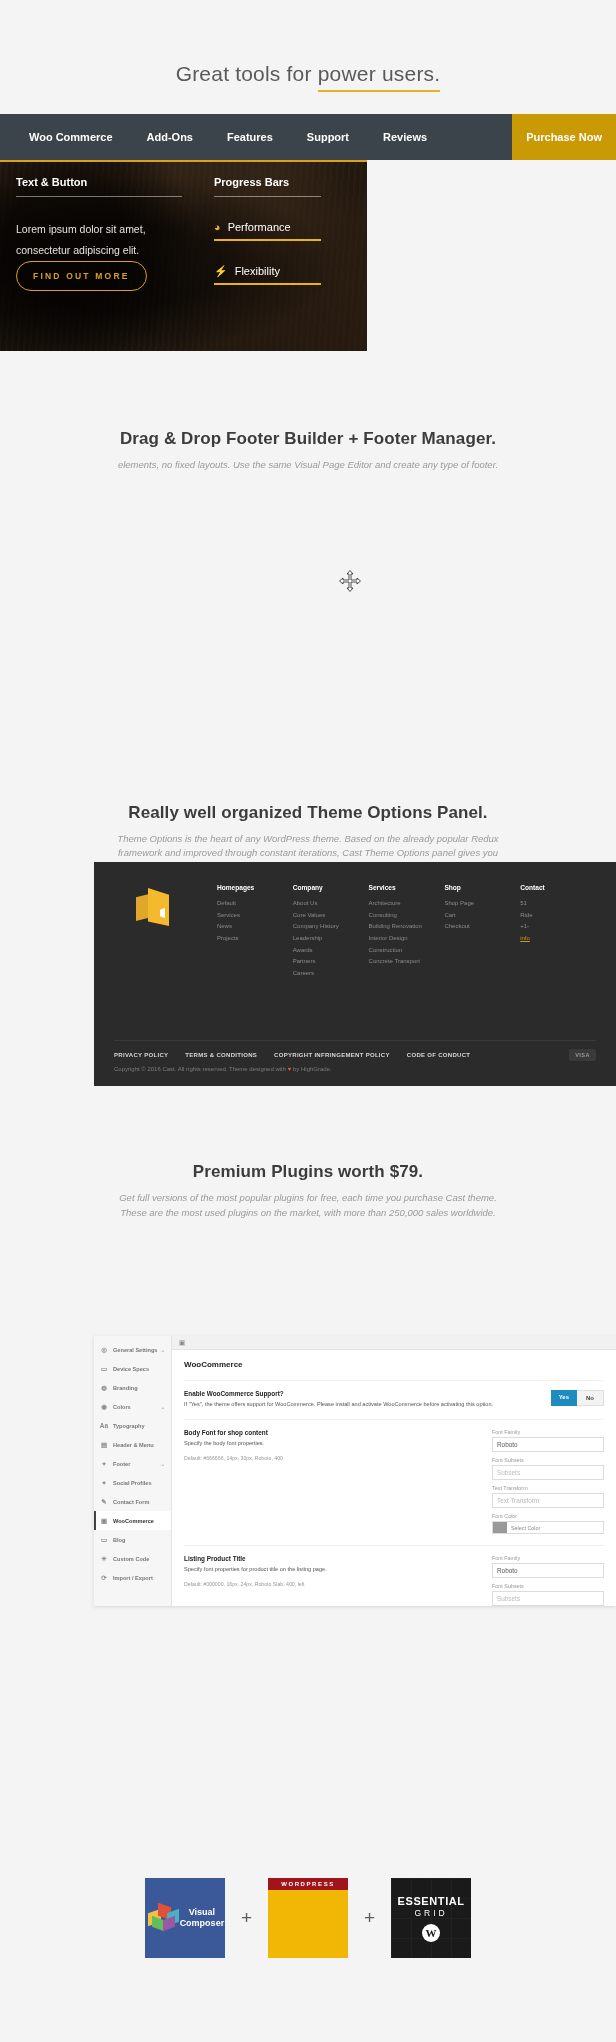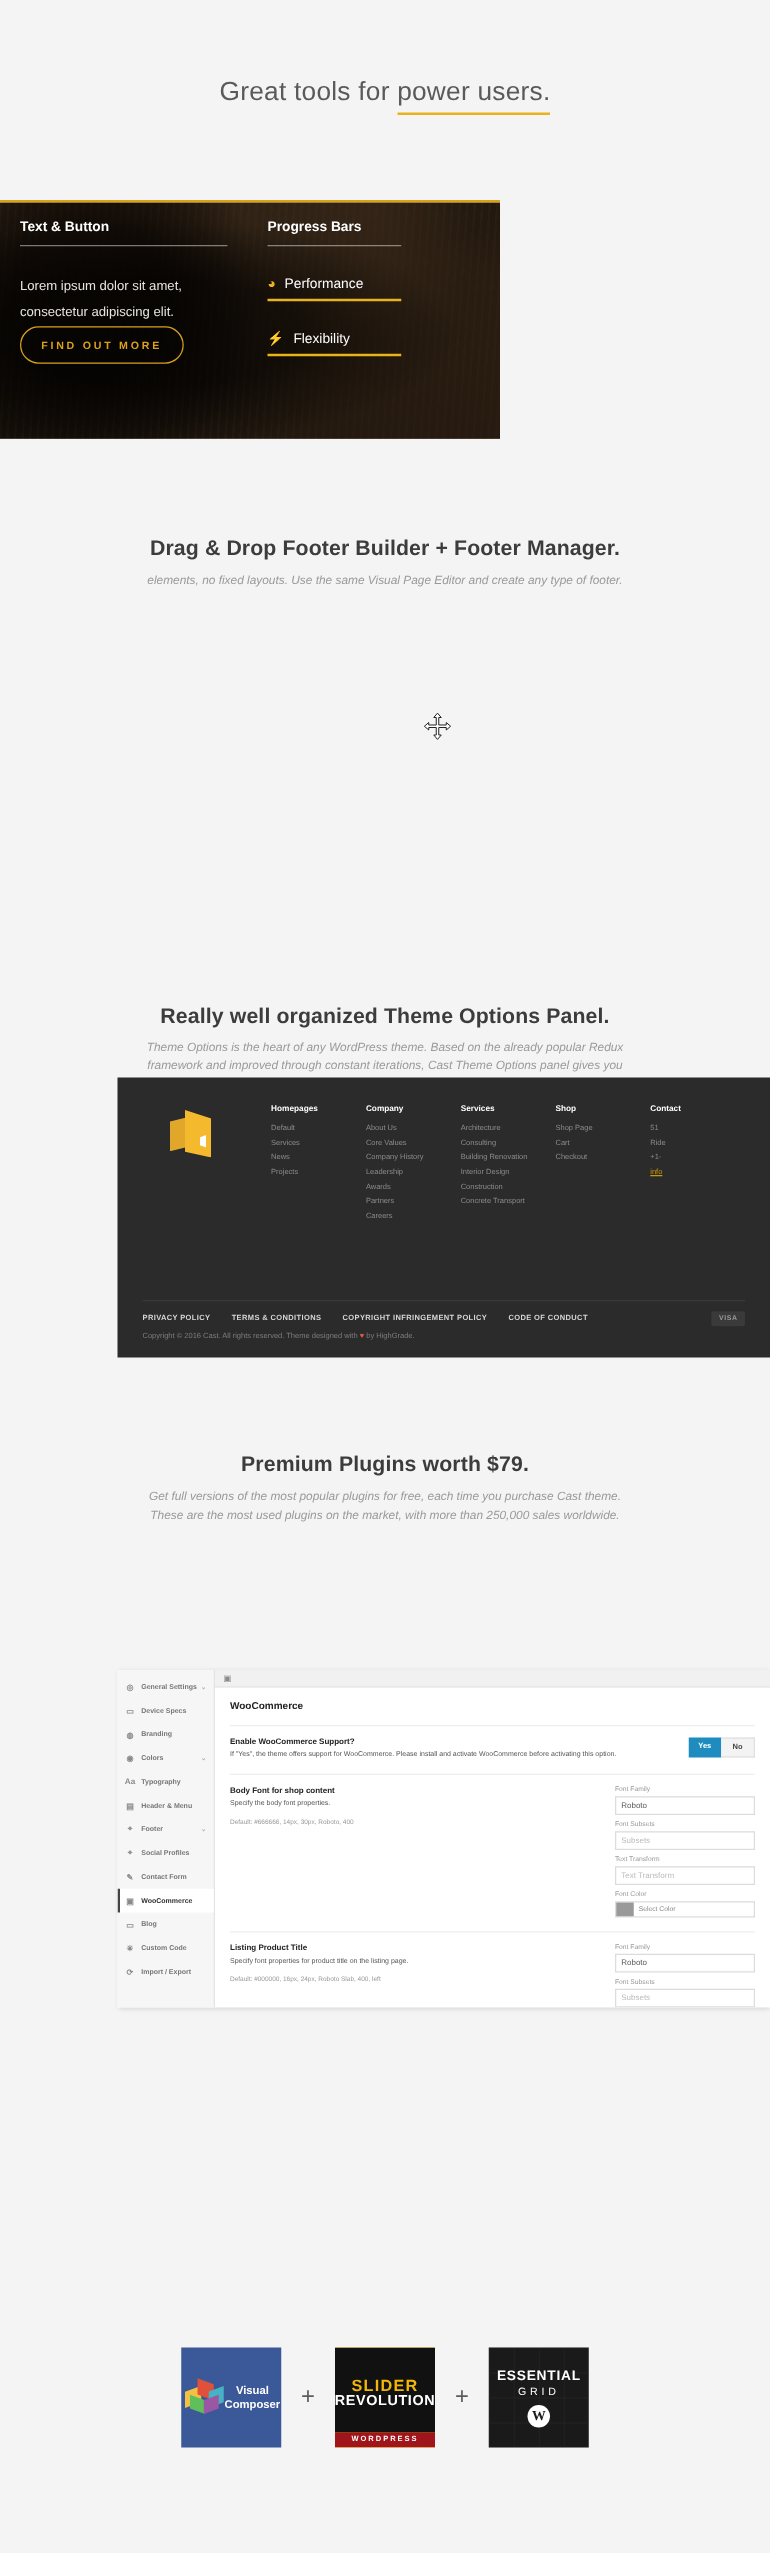--- a/index.html
+++ b/index.html
@@ -43,21 +43,21 @@
   .nav-item {
     color: #ffffff; font-size: 11px; font-weight: bold;
     padding: 0 17px; line-height: 46px; white-space: nowrap;
   }
   .nav-cta {
     position: absolute; right: 0; top: 0; height: 46px;
     background: #c99a06; color: #fff; font-size: 11px; font-weight: bold;
     display: flex; align-items: center; padding: 0 14px; white-space: nowrap;
   }
   .mega-panel {
-    position: absolute; left: 0; top: 46px; width: 400px; height: 191px;
+    position: absolute; left: 0; top: 46px; width: 367px; height: 191px;
     overflow: hidden; border-top: 2px solid #d9a21a;
     background:
       radial-gradient(circle at 18% 42%, rgba(20,12,6,.85) 0 18%, rgba(0,0,0,0) 40%),
       radial-gradient(circle at 62% 18%, rgba(82,58,35,.55) 0 22%, rgba(0,0,0,0) 45%),
       radial-gradient(circle at 88% 72%, rgba(70,48,28,.6) 0 24%, rgba(0,0,0,0) 50%),
       repeating-linear-gradient(94deg, rgba(255,255,255,.035) 0 2px, rgba(0,0,0,.05) 2px 6px),
       linear-gradient(160deg, #3a2a1a 0%, #241a10 48%, #4a3420 100%);
   }
   .mega-panel::after{
     content:""; position:absolute; inset:0;
@@ -216,20 +216,30 @@
 <div class="page">
 
   <div class="hero">
     <div class="hero-title">
       <span class="plain">Great tools for </span><span class="accent">power users.</span>
     </div>
   </div>
 
 
   <div class="mega-wrap">
+    <div class="navbar">
+      <div class="nav-items">
+        <div class="nav-item">Woo Commerce</div>
+        <div class="nav-item">Add-Ons</div>
+        <div class="nav-item">Features</div>
+        <div class="nav-item">Support</div>
+        <div class="nav-item">Reviews</div>
+      </div>
+      <div class="nav-cta">Purchase Now</div>
+    </div>
 
     <div class="mega-panel">
       <div class="mega-cols">
         <div class="mega-col a">
           <div class="mega-col-title">Text &amp; Button</div>
           <div class="mega-text">Lorem ipsum dolor sit amet, consectetur adipiscing elit.</div>
           <div class="btn-outline">FIND OUT MORE</div>
         </div>
         <div class="mega-col b">
           <div class="mega-col-title">Progress Bars</div>
@@ -470,24 +480,20 @@
           <i class="vc-d"></i>
           <i class="vc-e"></i>
       </div>
       <div class="vc-text">
         <div>Visual</div>
         <div>Composer</div>
       </div>
     </div>
     <div class="plug-plus">+</div>
     <div class="plug sr">
-      <div class="sr-top">
-        <div class="sr-1">SLIDER</div>
-        <div class="sr-2">REVOLUTION</div>
-      </div>
       <div class="sr-wp">WORDPRESS</div>
     </div>
     <div class="plug-plus">+</div>
     <div class="plug eg">
       <span class="eg-grid"></span>
       <div class="eg-1">ESSENTIAL</div>
       <div class="eg-2">GRID</div>
       <div class="eg-wp">W</div>
     </div>
   </div>

